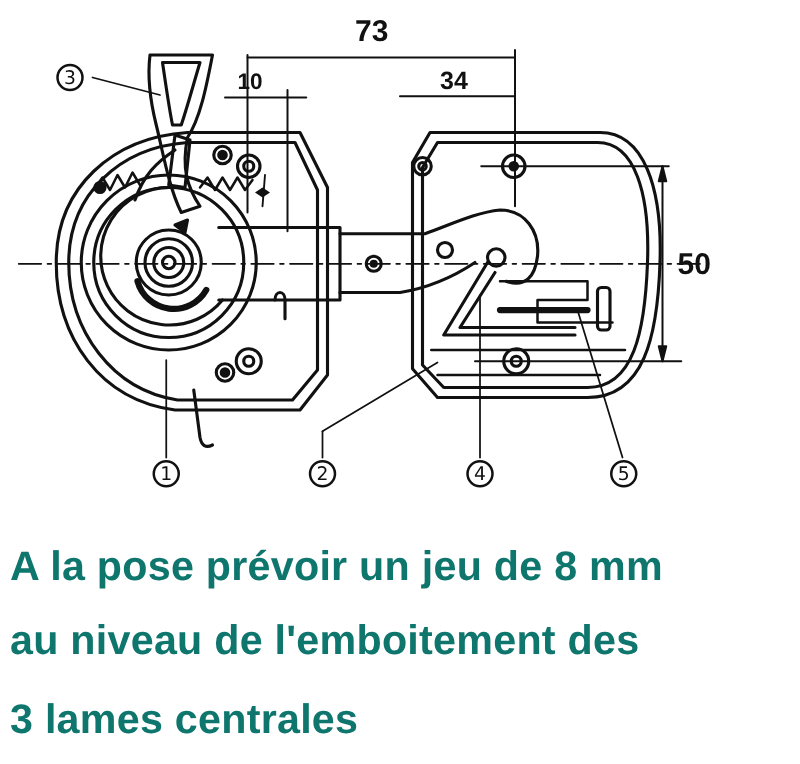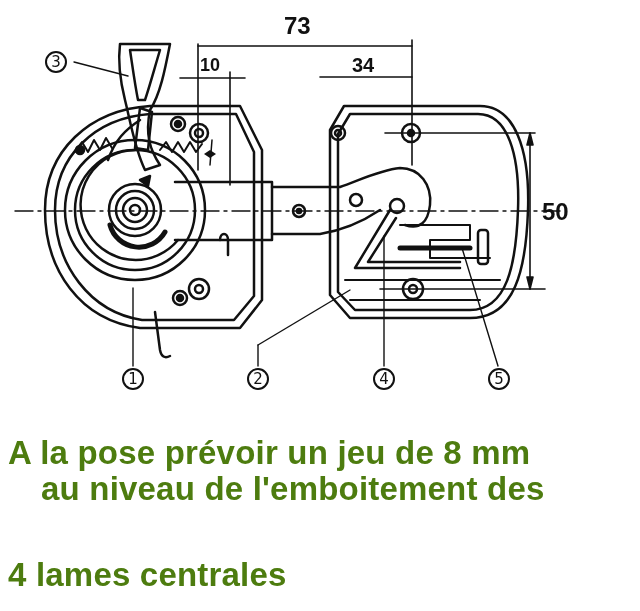--- a/index.html
+++ b/index.html
@@ -1,20 +1,20 @@
 <!DOCTYPE html>
 <html><head>
   <meta charset="utf-8">
   <style>
     html, body { margin: 0; padding: 0; background: #ffffff; }
     body { width: 640px; height: 611px; position: relative; overflow: hidden; font-family: "Liberation Sans", sans-serif; }
     #diagram { position: absolute; left: 0; top: 0; width: 640px; height: 420px; }
     .dim-label { position: absolute; font-family: "Liberation Sans", sans-serif; font-weight: bold; font-size: 24px; color: #111; line-height: 1; }
     .callout { position: absolute; width: 22px; height: 22px; border: 2px solid #111; border-radius: 50%; display: flex; align-items: center; justify-content: center; font-family: "DejaVu Sans", sans-serif; font-size: 15px; color: #111; background: #fff; box-sizing: border-box; }
-    .note { position: absolute; left: 8px; font-family: "Liberation Sans", sans-serif; font-weight: bold; font-size: 33px; color: #4d7c0f; letter-spacing: 0.2px; white-space: nowrap; line-height: 1; }
+    .note { position: absolute; left: 8px; font-family: "Liberation Sans", sans-serif; font-weight: bold; font-size: 33px; color: #0f766e; letter-spacing: 0.2px; white-space: nowrap; line-height: 1; }
   </style>
 </head>
 <body>
 
 <svg id="diagram" viewBox="0 0 640 420" xmlns="http://www.w3.org/2000/svg" fill="none" stroke="#111" stroke-width="2.5" stroke-linecap="round" stroke-linejoin="round">
 
   <g stroke-width="1.6">
 
     <line x1="198" y1="46" x2="412" y2="46"></line>
     <line x1="198" y1="44" x2="198" y2="170"></line>
@@ -109,25 +109,25 @@
     <line x1="74" y1="62" x2="128" y2="76"></line>
     <line x1="133" y1="288" x2="133" y2="366"></line>
     <line x1="350" y1="290" x2="258" y2="345"></line>
     <line x1="258" y1="345" x2="258" y2="366"></line>
     <line x1="384" y1="236" x2="384" y2="366"></line>
     <line x1="462" y1="248" x2="498" y2="366"></line>
   </g>
 </svg>
 
 <div class="dim-label" style="left:284px; top:14px;">73</div>
-<div class="dim-label" style="left:200px; top:56px; font-size:18px;text-align:right;">10</div>
+<div class="dim-label" style="left:190px; top:56px; font-size:18px;text-align:right;">10</div>
 <div class="dim-label" style="left:352px; top:55px; font-size:20px;">34</div>
 <div class="dim-label" style="left:542px; top:200px;text-align:center;">50</div>
 
 <div class="callout" style="left:45px; top:51px;">3</div>
 <div class="callout" style="left:122px; top:368px;">1</div>
 <div class="callout" style="left:247px; top:368px;">2</div>
 <div class="callout" style="left:373px; top:368px;">4</div>
 <div class="callout" style="left:488px; top:368px;">5</div>
 
 <div class="note" style="top:436px;">A la pose prévoir un jeu de 8 mm</div>
-<div class="note" style="top:472px;margin-left:33px;">au niveau de l'emboitement des</div>
-<div class="note" style="top:558px;">4 lames centrales</div>
+<div class="note" style="top:495px;">au niveau de l'emboitement des</div>
+<div class="note" style="top:558px;">3 lames centrales</div>
 
 </body></html>

